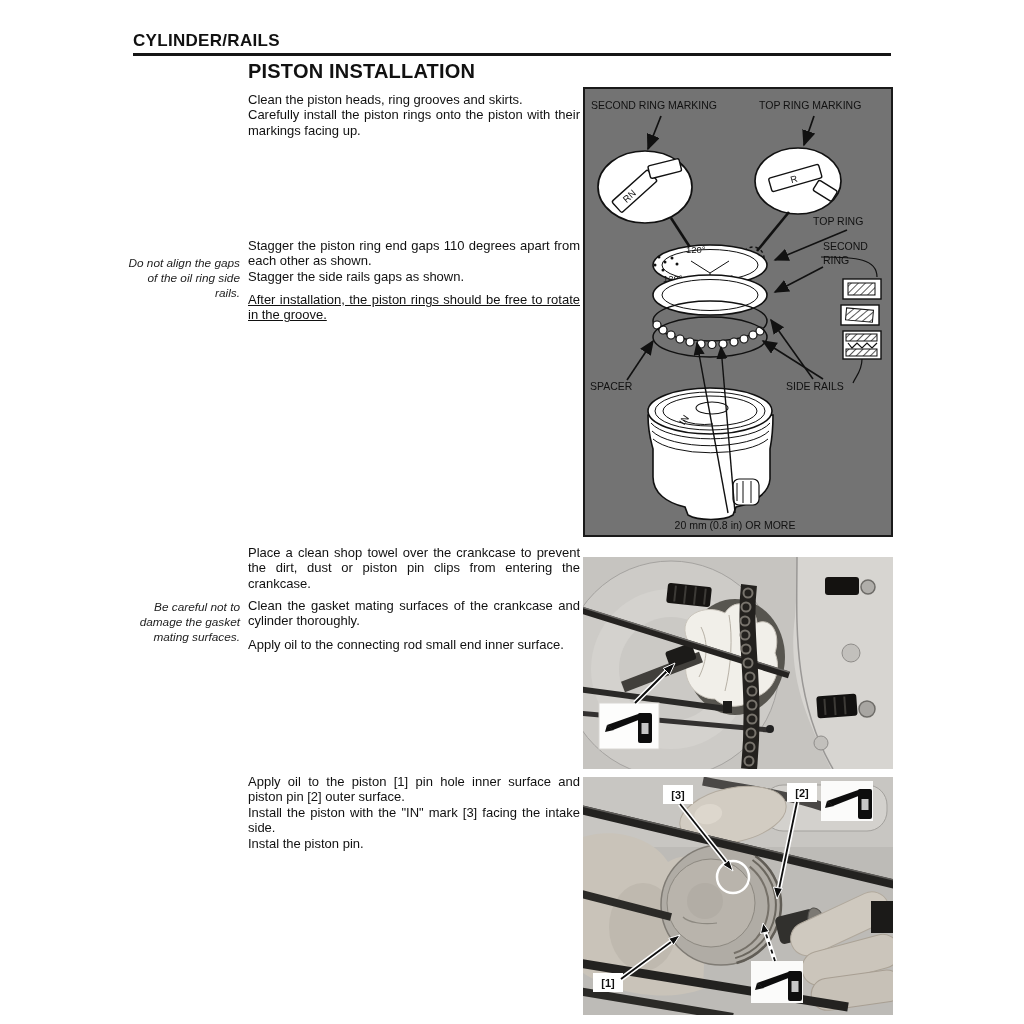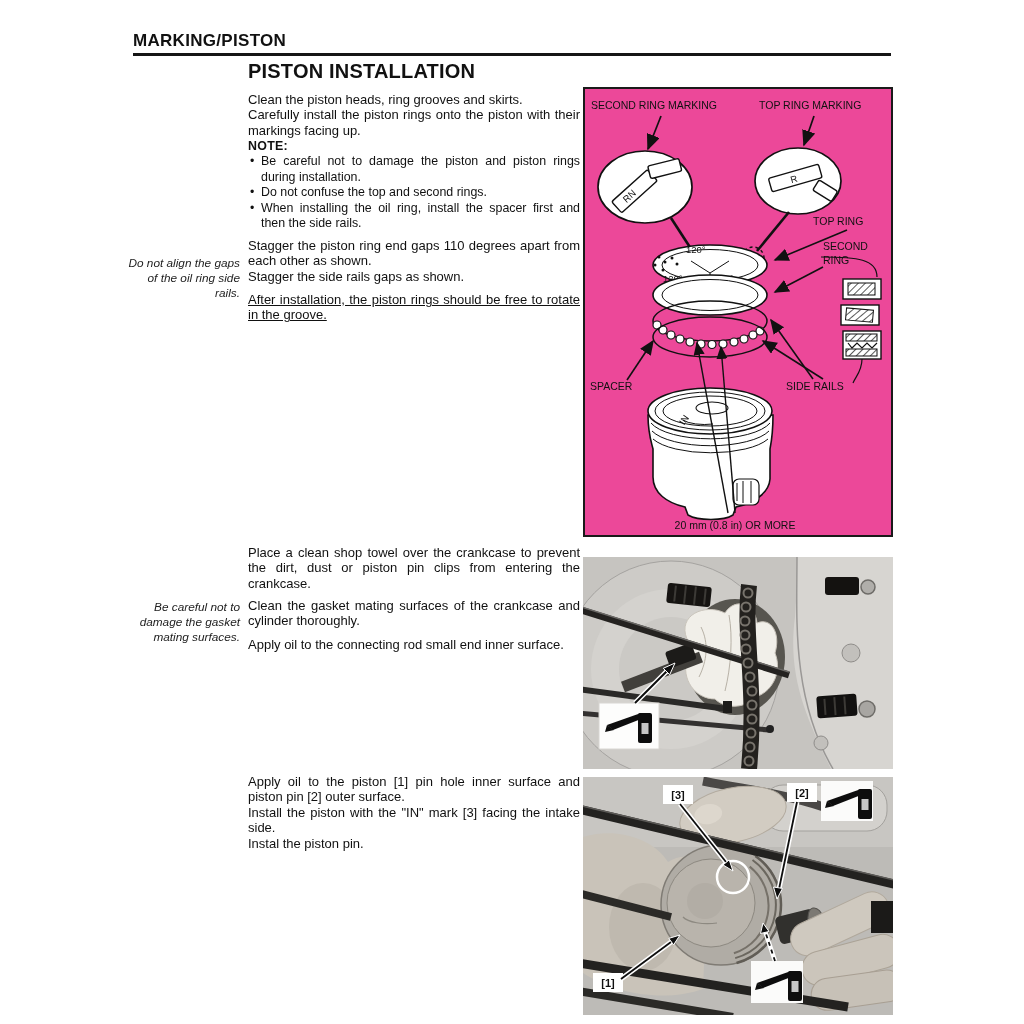--- a/index.html
+++ b/index.html
@@ -9,50 +9,44 @@
   .hdr-rule{position:absolute;left:133px;top:53px;width:758px;height:3px;background:#151515;}
   .sec-title{position:absolute;left:248px;top:60px;font-size:20px;font-weight:bold;letter-spacing:.2px;}
   .bodyblk{position:absolute;left:248px;width:332px;font-size:13px;line-height:15.4px;text-align:justify;}
   .noteblk{position:absolute;left:248px;width:332px;font-size:12.4px;line-height:15.4px;}
   .note-label{font-weight:bold;letter-spacing:.3px;}
   .bullet{position:relative;padding-left:13px;text-align:justify;}
   .bullet::before{content:"\2022";position:absolute;left:2px;top:0;}
   .margin-note{position:absolute;left:128px;width:112px;text-align:right;font-style:italic;
                font-size:11.8px;line-height:15px;color:#222;}
   .diagram-box{position:absolute;left:583px;top:87px;width:310px;height:450px;
-               border:2px solid #1a1a1a;box-sizing:border-box;background:#ec4899;}
+               border:2px solid #1a1a1a;box-sizing:border-box;background:#737373;}
   .photo{position:absolute;background:#c6c4c0;}
   .photo1{left:583px;top:557px;width:310px;height:212px;}
   .photo2{left:583px;top:777px;width:310px;height:238px;}
   svg{display:block;}
   svg text{font-family:"Liberation Sans", sans-serif;fill:#111;}
   .dlabel{font-size:10.5px;}
   .dsmall{font-size:9.5px;}
   .reftxt{font-size:11px;font-weight:bold;}
 </style>
 </head>
 <body>
 
 <div class="page">
 
-  <div class="hdr-title">MARKING/PISTON</div>
+  <div class="hdr-title">CYLINDER/RAILS</div>
   <div class="hdr-rule"></div>
   <div class="sec-title">PISTON INSTALLATION</div>
 
   <div class="bodyblk" style="top:92px;">
     <div>Clean the piston heads, ring grooves and skirts.</div>
     <div>Carefully install the piston rings onto the piston with their markings facing up.</div>
   </div>
 
-  <div class="noteblk" style="top:139px;">
-    <div class="note-label">NOTE:</div>
-    <div class="bullet">Be careful not to damage the piston and piston rings during installation.</div>
-    <div class="bullet">Do not confuse the top and second rings.</div>
-    <div class="bullet">When installing the oil ring, install the spacer first and then the side rails.</div>
-  </div>
 
   <div class="margin-note" style="top:240px;margin-top:16px;">Do not align the gaps of the oil ring side rails.</div>
 
   <div class="bodyblk" style="top:238px;">
     <div>Stagger the piston ring end gaps 110 degrees apart from each other as shown.</div>
     <div>Stagger the side rails gaps as shown.</div>
   </div>
 
   <div class="bodyblk" style="top:292px;text-decoration:underline;">After installation, the piston rings should be free to rotate in the groove.</div>
 

